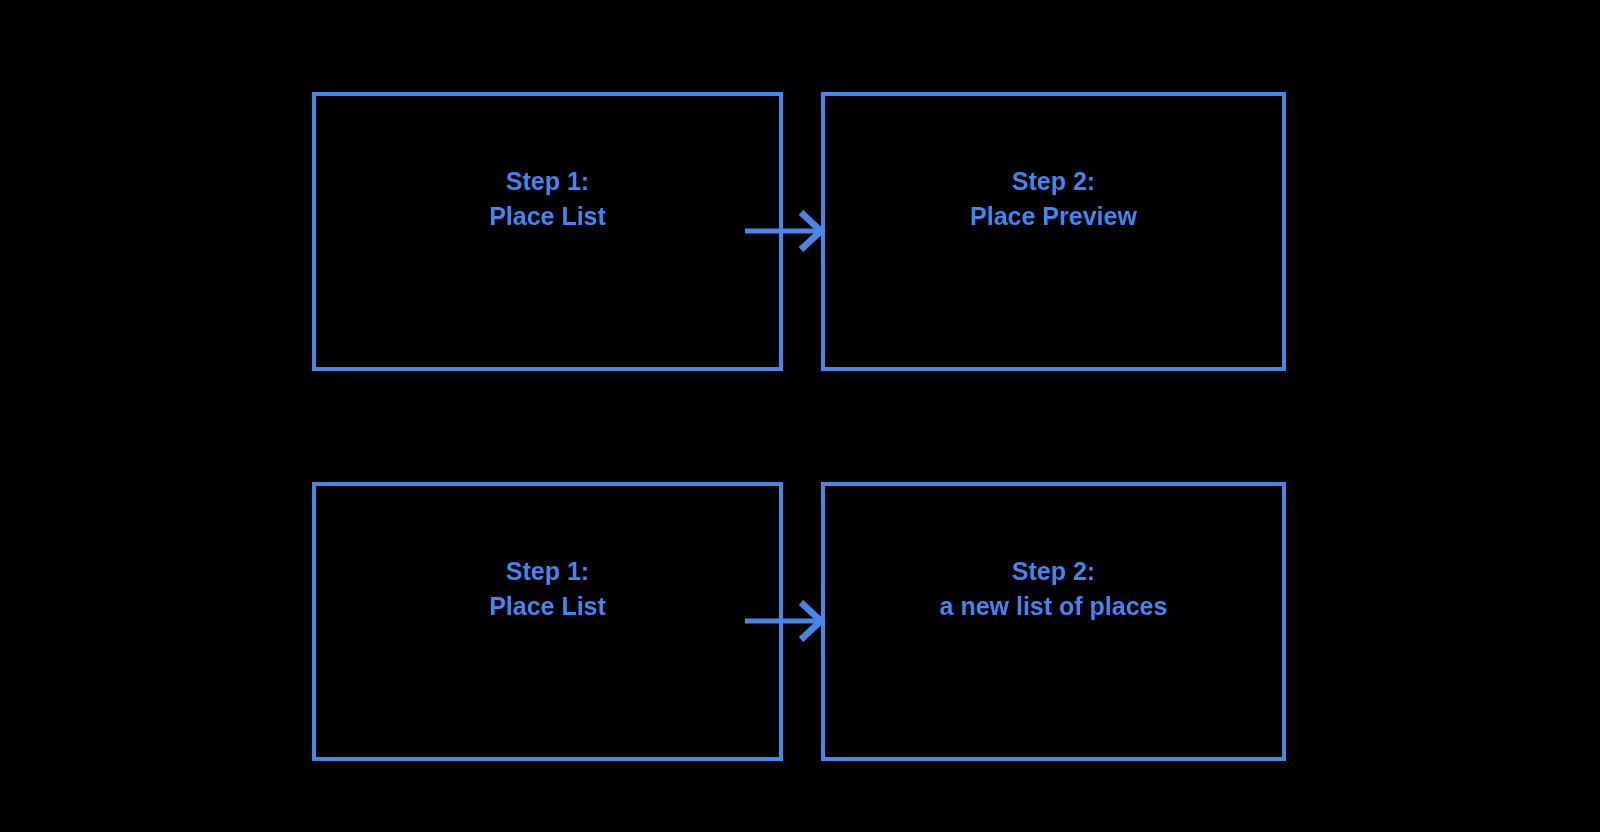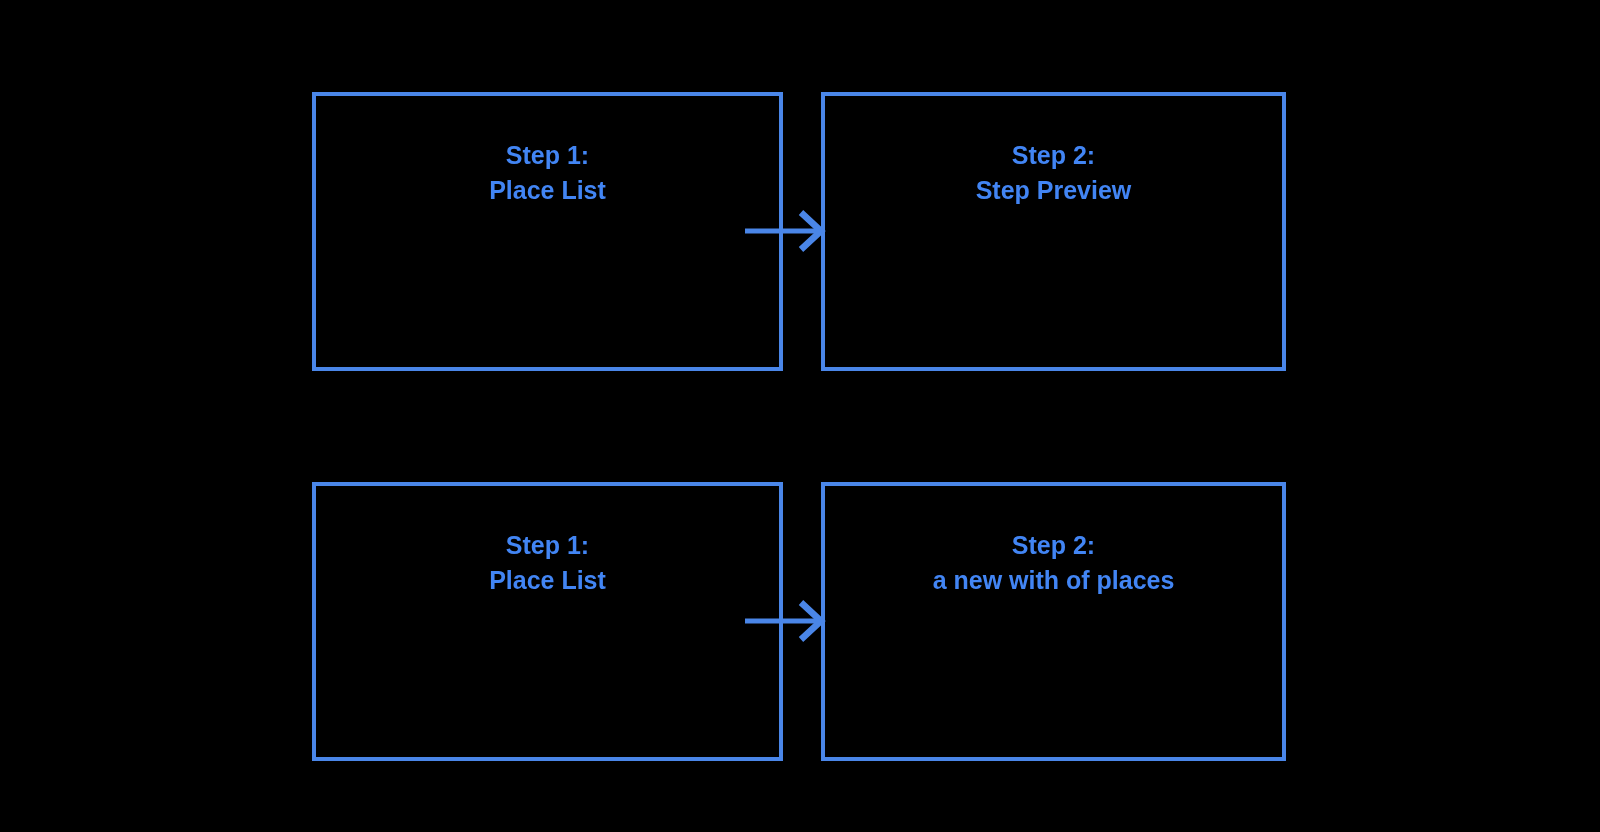--- a/index.html
+++ b/index.html
@@ -18,21 +18,21 @@
     overflow: hidden;
     font-family: "Liberation Sans", sans-serif;
   }
   .box {
     position: absolute;
     border: 4px solid var(--box-border);
     background: transparent;
     display: flex;
     justify-content: center;
     align-items: flex-start;
-    padding-top: 42px;
+    padding-top: 68px;
   }
   #box-row1-source { left: 312px; top: 92px;  width: 471px; height: 279px; }
   #box-row1-target { left: 821px; top: 92px;  width: 465px; height: 279px; }
   #box-row2-source { left: 312px; top: 482px; width: 471px; height: 279px; }
   #box-row2-target { left: 821px; top: 482px; width: 465px; height: 279px; }
   .box-label {
     text-align: center;
     color: var(--box-text);
     font-size: 25px;
     font-weight: 700;
@@ -69,36 +69,36 @@
   </div>
 
   <svg class="arrow" id="arrow-row1" viewBox="0 0 90 60">
     <line class="shaft" x1="7" y1="30" x2="81" y2="30"></line>
     <polyline class="head" points="63,11.5 83,30 63,48.5"></polyline>
   </svg>
 
   <div class="box" id="box-row1-target">
     <div class="box-label">
       <span class="line">Step 2:</span>
-      <span class="line">Step Preview</span>
+      <span class="line">Place Preview</span>
     </div>
   </div>
 
   <div class="box" id="box-row2-source">
     <div class="box-label">
       <span class="line">Step 1:</span>
       <span class="line">Place List</span>
     </div>
   </div>
 
   <svg class="arrow" id="arrow-row2" viewBox="0 0 90 60">
     <line class="shaft" x1="7" y1="30" x2="81" y2="30"></line>
     <polyline class="head" points="63,11.5 83,30 63,48.5"></polyline>
   </svg>
 
   <div class="box" id="box-row2-target">
     <div class="box-label">
       <span class="line">Step 2:</span>
-      <span class="line">a new with of places</span>
+      <span class="line">a new list of places</span>
     </div>
   </div>
 
 </div>
 
 </body></html>

